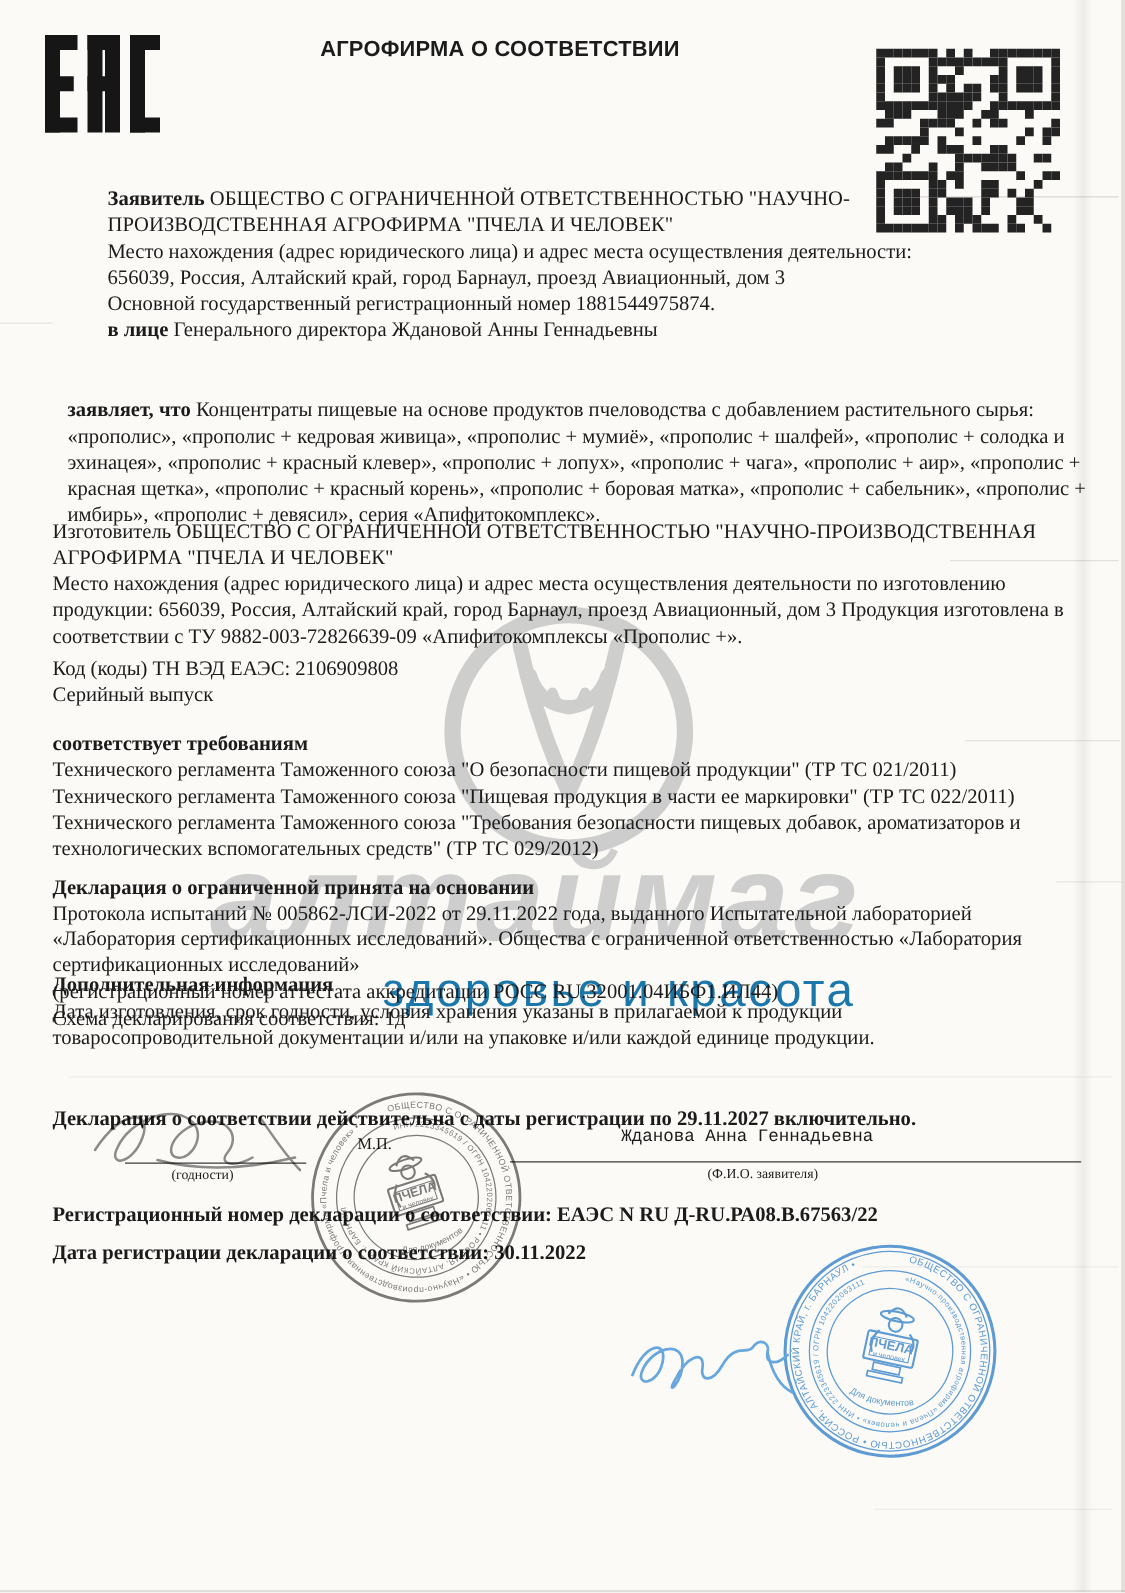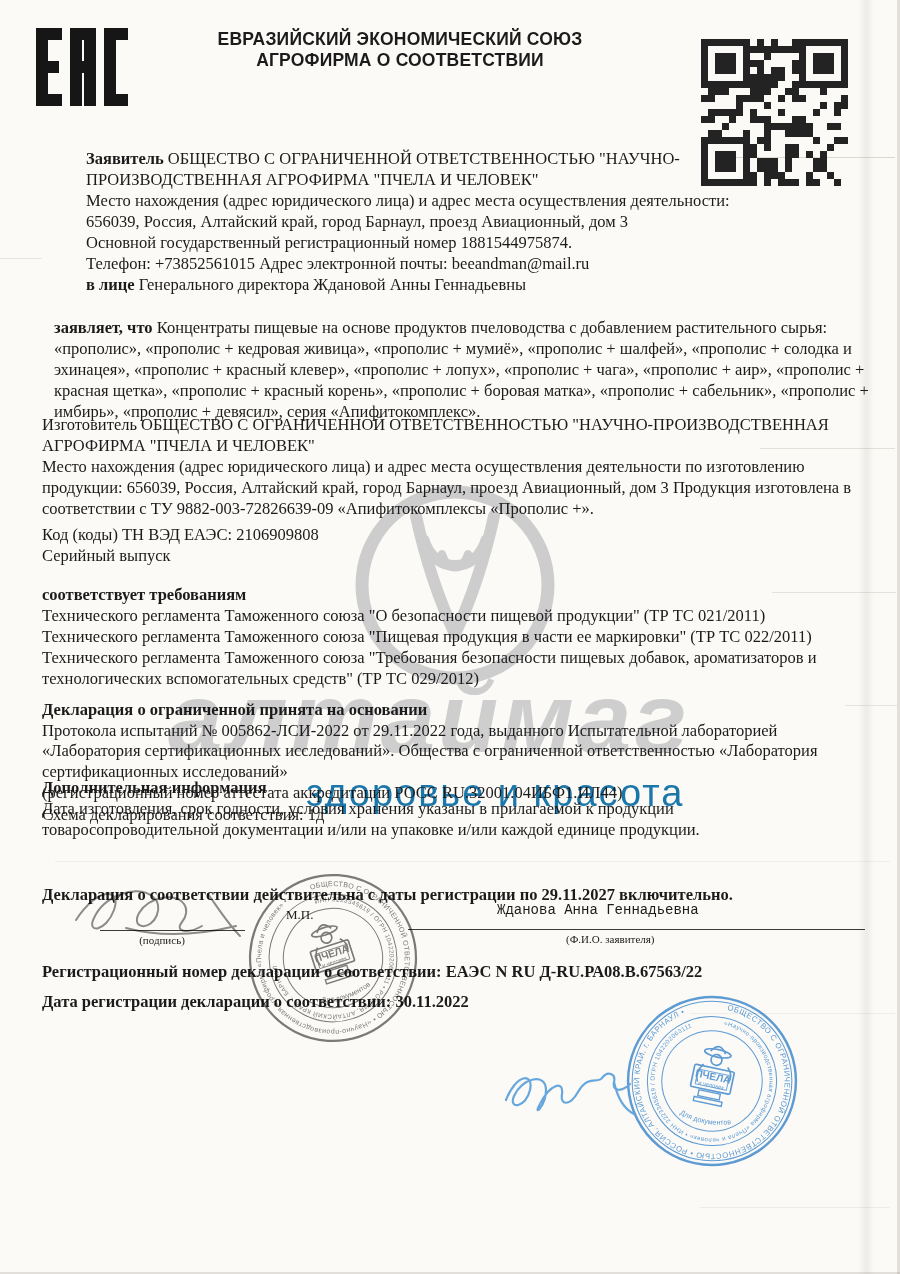--- a/index.html
+++ b/index.html
@@ -92,21 +92,20 @@
     <rect x="34" y="0" width="12" height="78"></rect>
       <rect x="48" y="0" width="12" height="78"></rect>
     <rect x="34" y="0" width="26" height="12"></rect>
       <rect x="34" y="33" width="26" height="12"></rect>
     <rect x="68" y="0" width="12" height="78"></rect>
       <rect x="68" y="0" width="24" height="12"></rect>
     <rect x="68" y="66" width="24" height="12"></rect>
   </g>
 </svg>
 <div class="abs doc-title">
-  <div>ЕВРАЗИЙСКИЙ ЭКОНОМИЧЕСКИЙ СОЮЗ</div>
   <div>АГРОФИРМА О СООТВЕТСТВИИ</div>
 </div>
 <div class="abs qr" id="qr">
     <div class="on"></div>
     <div class="on"></div>
     <div class="on"></div>
     <div class="on"></div>
     <div class="on"></div>
     <div class="on"></div>
     <div class="on"></div>
@@ -543,21 +542,20 @@
     <div></div>
     <div></div>
     <div class="on"></div>
     <div></div>
   </div>
 
 <div class="sec sec-applicant">
   <p><b class="bl">Заявитель</b> <span>ОБЩЕСТВО С ОГРАНИЧЕННОЙ ОТВЕТСТВЕННОСТЬЮ "НАУЧНО-ПРОИЗВОДСТВЕННАЯ АГРОФИРМА "ПЧЕЛА И ЧЕЛОВЕК"</span></p>
   <p>Место нахождения (адрес юридического лица) и адрес места осуществления деятельности: 656039, Россия, Алтайский край, город Барнаул, проезд Авиационный, дом 3</p>
   <p>Основной государственный регистрационный номер 1881544975874.</p>
-  <p>Телефон: +73852561015 Адрес электронной почты: beeandman@mail.ru</p>
   <p><b class="bl">в лице</b> <span>Генерального директора Ждановой Анны Геннадьевны</span></p>
 </div>
 
 <div class="sec sec-declares">
   <p><b class="bl">заявляет, что</b> <span>Концентраты пищевые на основе продуктов пчеловодства с добавлением растительного сырья: «прополис», «прополис + кедровая живица», «прополис + мумиё», «прополис + шалфей», «прополис + солодка и эхинацея», «прополис + красный клевер», «прополис + лопух», «прополис + чага», «прополис + аир», «прополис + красная щетка», «прополис + красный корень», «прополис + боровая матка», «прополис + сабельник», «прополис + имбирь», «прополис + девясил», серия «Апифитокомплекс».</span></p>
 </div>
 
 <div class="sec sec-manufacturer">
   <p><span>Изготовитель</span> <span>ОБЩЕСТВО С ОГРАНИЧЕННОЙ ОТВЕТСТВЕННОСТЬЮ "НАУЧНО-ПРОИЗВОДСТВЕННАЯ АГРОФИРМА "ПЧЕЛА И ЧЕЛОВЕК"</span></p>
   <p>Место нахождения (адрес юридического лица) и адрес места осуществления деятельности по изготовлению продукции: 656039, Россия, Алтайский край, город Барнаул, проезд Авиационный, дом 3 Продукция изготовлена в соответствии с ТУ 9882-003-72826639-09 «Апифитокомплексы «Прополис +».</p>
@@ -583,21 +581,21 @@
   <p class="bl">Дополнительная информация</p>
   <p>Дата изготовления, срок годности, условия хранения указаны в прилагаемой к продукции товаросопроводительной документации и/или на упаковке и/или каждой единице продукции.</p>
 </div>
 
 <div class="sec sec-validity">
   <p>Декларация о соответствии действительна с даты регистрации по 29.11.2027 включительно.</p>
 </div>
 
 <div class="abs mp">М.П.</div>
 <div class="abs sig-line-left"></div>
-<div class="abs sig-caption">(подпись)</div>
+<div class="abs sig-caption">(годности)</div>
 <div class="abs name-line"></div>
 <div class="abs applicant-name">Жданова Анна Геннадьевна</div>
 <div class="abs name-caption">(Ф.И.О. заявителя)</div>
 
 <svg class="abs sig-gray" width="195" height="70" viewBox="0 0 195 70">
   <g fill="none" stroke="#8e8e8e" stroke-width="2" stroke-linecap="round">
     <path d="M8,44 C30,10 54,12 46,34 C38,56 18,58 26,42 C36,20 68,8 84,20 C98,30 86,52 74,50 C62,48 72,26 94,22 C116,18 124,34 114,46 C106,56 120,58 134,50"></path>
     <path d="M140,18 C150,32 160,48 172,60"></path>
     <path d="M58,52 C95,62 135,58 168,50"></path>
   </g>

